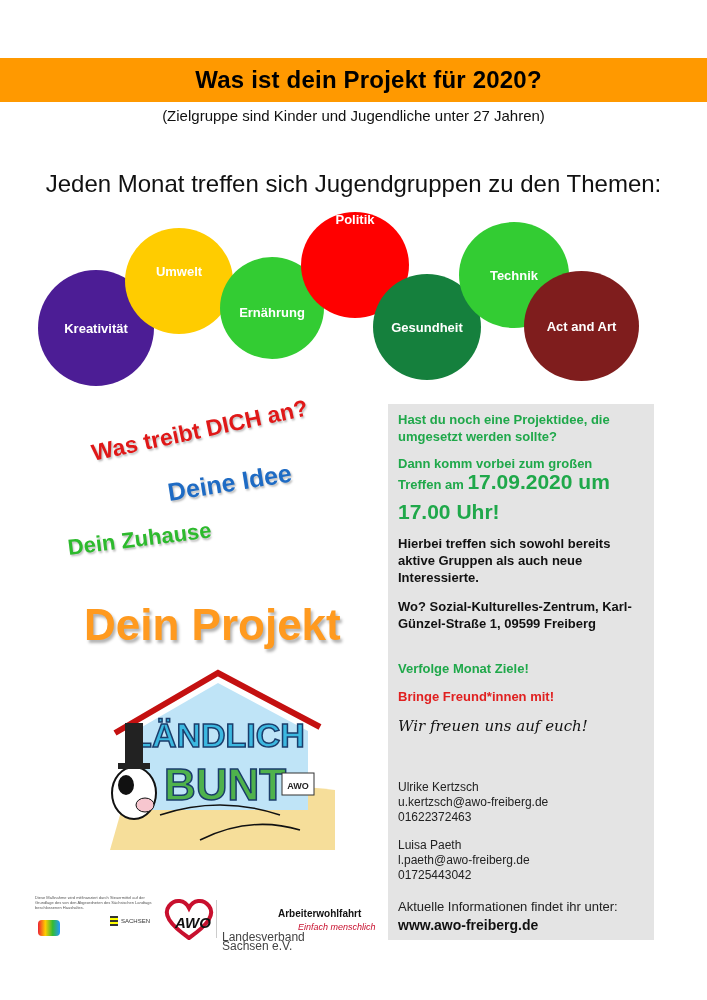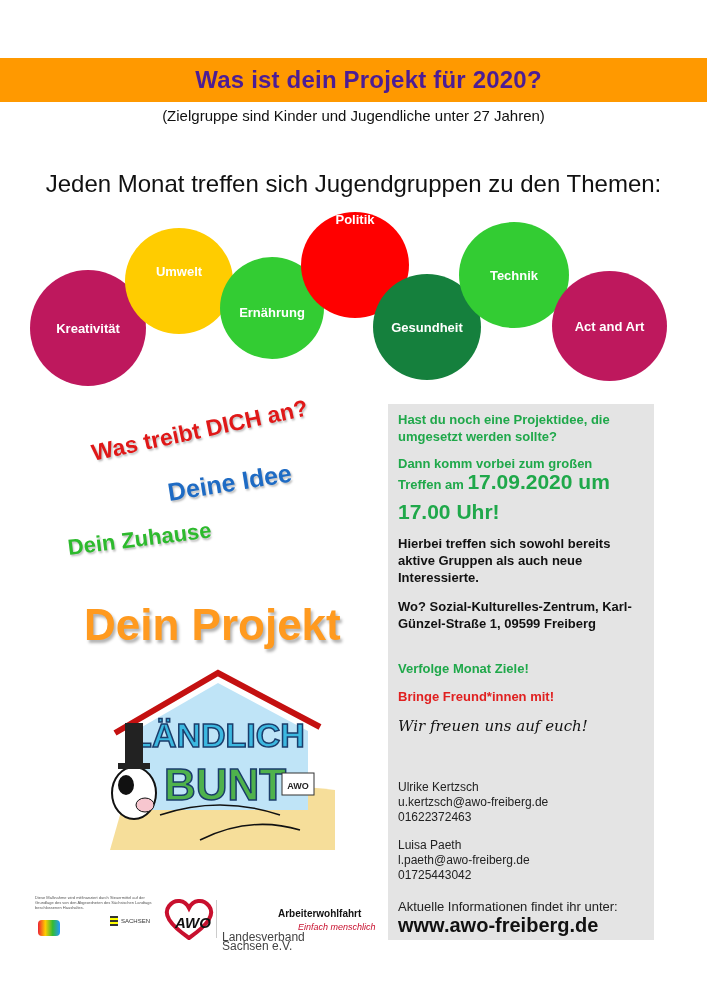--- a/index.html
+++ b/index.html
@@ -1,18 +1,18 @@
 <!DOCTYPE html>
 <html><head>
 <meta charset="utf-8">
 <style>
   html,body{margin:0;padding:0;}
   body{width:707px;height:1000px;background:#ffffff;position:relative;overflow:hidden;font-family:"Liberation Sans",sans-serif;}
   .banner{position:absolute;left:0;top:58px;width:707px;height:44px;background:#FF9900;display:flex;align-items:center;justify-content:center;}
-  .banner-title{color:#4c1d95;font-weight:bold;font-size:24px;letter-spacing:0.2px;padding-left:30px;}
+  .banner-title{color:#000000;font-weight:bold;font-size:24px;letter-spacing:0.2px;padding-left:30px;}
   .subtitle{position:absolute;left:0;width:707px;top:107px;text-align:center;font-size:15px;color:#111;}
   .themes-heading{position:absolute;left:0;width:707px;top:170px;text-align:center;font-size:24px;color:#111;}
   .circle{position:absolute;border-radius:50%;display:flex;align-items:center;justify-content:center;color:#fff;font-weight:bold;font-size:13px;}
   .slogan{position:absolute;font-weight:bold;white-space:nowrap;text-shadow:1px 2px 2px rgba(0,0,0,0.25);transform-origin:left center;}
   .panel{position:absolute;left:388px;top:404px;width:266px;height:536px;background:#E4E4E4;}
   .p{position:absolute;left:10px;width:250px;font-size:13px;line-height:17px;}
   .green{color:#1FA84A;font-weight:bold;}
   .black-b{color:#111;font-weight:bold;}
   .red{color:#E02020;font-weight:bold;}
   .plain{color:#222;}
@@ -22,39 +22,39 @@
 </style>
 </head>
 <body>
 
 <div class="banner">
   <span class="banner-title">Was ist dein Projekt für 2020?</span>
 </div>
 <div class="subtitle">(Zielgruppe sind Kinder und Jugendliche unter 27 Jahren)</div>
 <div class="themes-heading">Jeden Monat treffen sich Jugendgruppen zu den Themen:</div>
 
-<div class="circle" style="left:30px;top:270px;width:116px;height:116px;background:#be185d;">
+<div class="circle" style="left:38px;top:270px;width:116px;height:116px;background:#4c1d95;">
   <span>Kreativität</span>
 </div>
 <div class="circle" style="left:125px;top:228px;width:108px;height:106px;background:#FFCC00;align-items:flex-start;padding-top:0;">
   <span style="margin-top:36px;">Umwelt</span>
 </div>
 <div class="circle" style="left:220px;top:257px;width:104px;height:102px;background:#33CC33;">
   <span style="margin-top:8px;">Ernährung</span>
 </div>
 <div class="circle" style="left:301px;top:212px;width:108px;height:106px;background:#FF0000;align-items:flex-start;">
   <span style="">Politik</span>
 </div>
 <div class="circle" style="left:373px;top:274px;width:108px;height:106px;background:#15803d;">
   <span>Gesundheit</span>
 </div>
 <div class="circle" style="left:459px;top:222px;width:110px;height:106px;background:#33CC33;align-items:flex-start;">
   <span style="margin-top:46px;">Technik</span>
 </div>
-<div class="circle" style="left:552px;top:271px;width:115px;height:110px;background:#be185d;">
+<div class="circle" style="left:524px;top:271px;width:115px;height:110px;background:#7f1d1d;">
   <span>Act and Art</span>
 </div>
 
 <div class="slogan" style="left:92px;top:440px;font-size:23px;color:#E01818;transform:rotate(-12deg);">Was treibt DICH an?</div>
 <div class="slogan" style="left:168px;top:478px;font-size:25px;color:#1E6BC4;transform:rotate(-9deg);">Deine Idee</div>
 <div class="slogan" style="left:68px;top:535px;font-size:22px;color:#2DBA2D;transform:rotate(-7deg);">Dein Zuhause</div>
 <div class="slogan" style="left:84px;top:600px;font-size:44px;color:#FF9A1F;text-shadow:2px 3px 3px rgba(0,0,0,0.3);">Dein Projekt</div>
 
 <div class="logo-area">
   <svg width="240" height="190" viewBox="0 0 240 190">
@@ -92,21 +92,21 @@
     <div>Ulrike Kertzsch</div>
     <div>u.kertzsch@awo-freiberg.de</div>
     <div>01622372463</div>
   </div>
   <div class="p plain" style="top:434px;font-size:12px;line-height:15px;">
     <div>Luisa Paeth</div>
     <div>l.paeth@awo-freiberg.de</div>
     <div>01725443042</div>
   </div>
   <div class="p plain" style="top:494px;">Aktuelle Informationen findet ihr unter:</div>
-  <div class="p black-b" style="top:511px;font-size:20px;line-height:20px;">www.awo-freiberg.de</div>
+  <div class="p black-b" style="top:511px;font-size:14px;line-height:20px;">www.awo-freiberg.de</div>
 </div>
 
 <div class="footer-note">Diese Maßnahme wird mitfinanziert durch Steuermittel auf der Grundlage des von den Abgeordneten des Sächsischen Landtags beschlossenen Haushaltes.</div>
 <div style="position:absolute;left:38px;top:920px;width:22px;height:16px;background:linear-gradient(90deg,#e23,#fc0,#3b3,#29f);border-radius:4px;"></div>
 <div style="position:absolute;left:110px;top:916px;font-size:6px;color:#333;display:flex;align-items:center;gap:3px;">
   <span style="display:inline-block;width:8px;height:10px;background:repeating-linear-gradient(0deg,#333 0 2px,#ff0 2px 4px);"></span>
   <span>SACHSEN</span>
 </div>
 <div style="position:absolute;left:163px;top:898px;width:52px;height:42px;">
   <svg width="52" height="42" viewBox="0 0 52 42">

